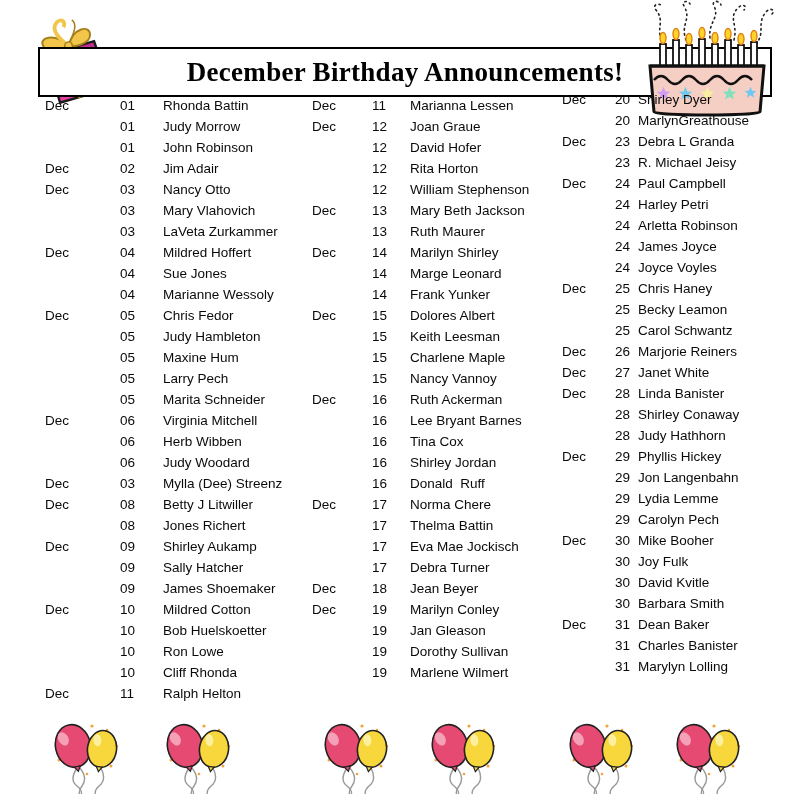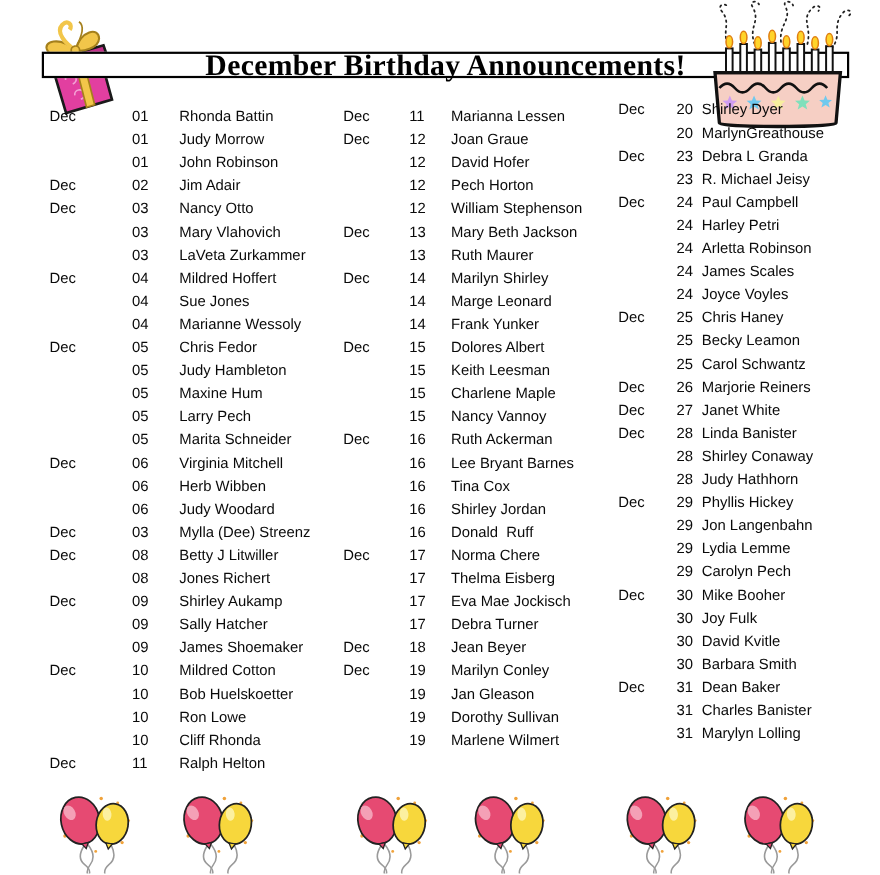--- a/index.html
+++ b/index.html
@@ -6,21 +6,21 @@
   #page {
     position:relative; width:800px; height:795px; background:#fff;
     font-family:"Liberation Sans", sans-serif; overflow:hidden;
     --balloon-red:#e64a72; --balloon-yellow:#f7d73c;
     --gift-pink:#e23fa0; --gift-pink-dark:#c42f8c; --ribbon-yellow:#f2c64a;
     --cake-pink:#f6cfc4;
   }
 
   
   .title-box {
-    position:absolute; left:38px; top:47px; width:734px; height:24px;
+    position:absolute; left:38px; top:47px; width:734px; height:50px;
     border:2px solid #000; box-sizing:border-box;
     display:flex; align-items:center; justify-content:center;
     background:#fff;
   }
   .title {
     font-family:"Liberation Serif", serif; font-weight:bold;
     font-size:27px; color:#000; letter-spacing:.3px; white-space:nowrap;
   }
 
   
@@ -288,21 +288,21 @@
         <span class="n">Joan Graue</span>
       </div>
       <div class="row">
         <span class="m"></span>
         <span class="d">12</span>
         <span class="n">David Hofer</span>
       </div>
       <div class="row">
         <span class="m"></span>
         <span class="d">12</span>
-        <span class="n">Pech Horton</span>
+        <span class="n">Rita Horton</span>
       </div>
       <div class="row">
         <span class="m"></span>
         <span class="d">12</span>
         <span class="n">William Stephenson</span>
       </div>
       <div class="row">
         <span class="m">Dec</span>
         <span class="d">13</span>
         <span class="n">Mary Beth Jackson</span>
@@ -373,21 +373,21 @@
         <span class="n">Donald  Ruff</span>
       </div>
       <div class="row">
         <span class="m">Dec</span>
         <span class="d">17</span>
         <span class="n">Norma Chere</span>
       </div>
       <div class="row">
         <span class="m"></span>
         <span class="d">17</span>
-        <span class="n">Thelma Eisberg</span>
+        <span class="n">Thelma Battin</span>
       </div>
       <div class="row">
         <span class="m"></span>
         <span class="d">17</span>
         <span class="n">Eva Mae Jockisch</span>
       </div>
       <div class="row">
         <span class="m"></span>
         <span class="d">17</span>
         <span class="n">Debra Turner</span>
@@ -450,21 +450,21 @@
         <span class="n">Harley Petri</span>
       </div>
       <div class="row">
         <span class="m"></span>
         <span class="d">24</span>
         <span class="n">Arletta Robinson</span>
       </div>
       <div class="row">
         <span class="m"></span>
         <span class="d">24</span>
-        <span class="n">James Scales</span>
+        <span class="n">James Joyce</span>
       </div>
       <div class="row">
         <span class="m"></span>
         <span class="d">24</span>
         <span class="n">Joyce Voyles</span>
       </div>
       <div class="row">
         <span class="m">Dec</span>
         <span class="d">25</span>
         <span class="n">Chris Haney</span>

